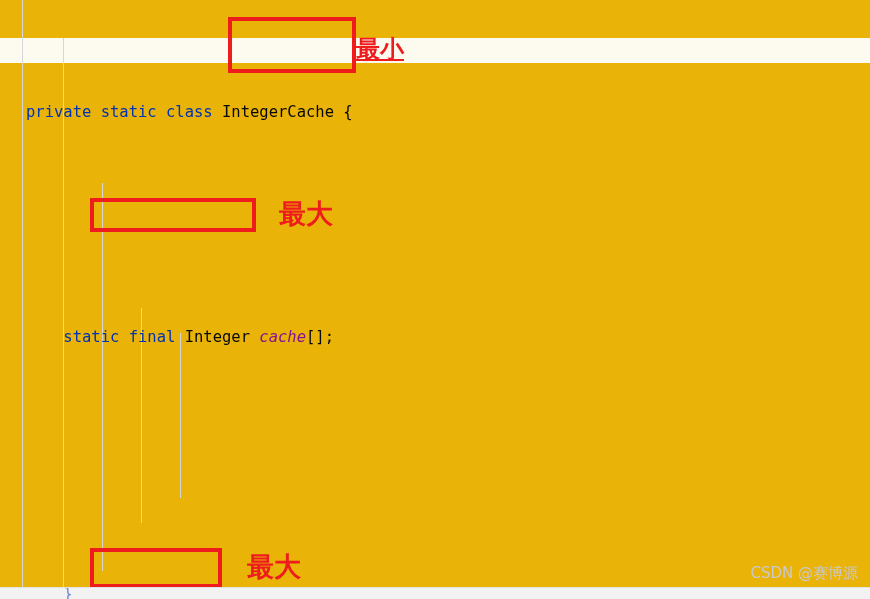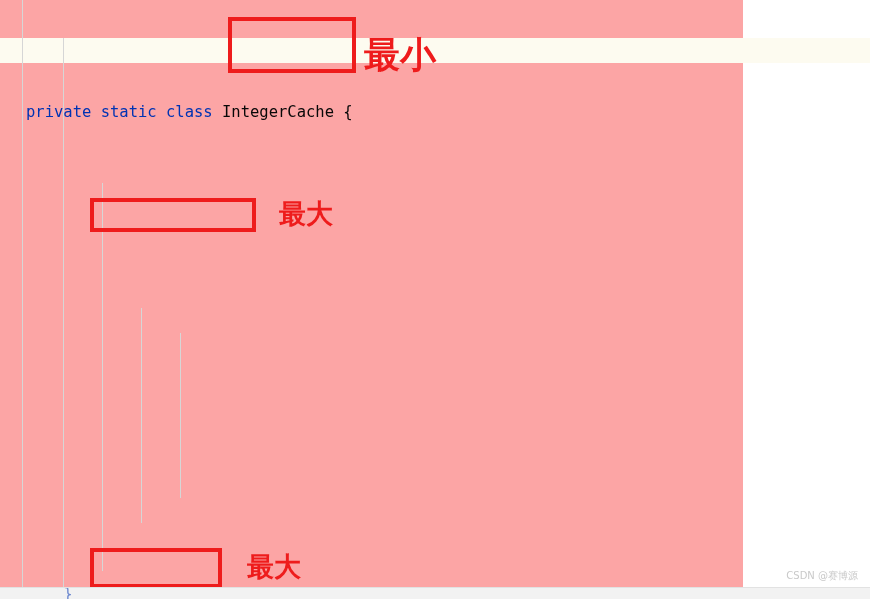--- a/index.html
+++ b/index.html
@@ -7,22 +7,22 @@
   body{
     width:870px;height:599px;
     background:#ffffff;
     font-family:"DejaVu Sans Mono","Liberation Mono",monospace;
     overflow:hidden;
   }
   #root{position:relative;width:870px;height:599px;overflow:hidden;background:#fff;}
 
   
   .editor{
-    position:absolute;left:0;top:0;width:743px;height:588px;
-    background:#fca5a5;
+    position:absolute;left:0;top:0;width:870px;height:588px;
+    background:#eab308;
   }
   
   .caret-band{
     position:absolute;left:0;width:870px;height:25px;
     background:#fdfbf0;
   }
   
   .gutter-line{
     position:absolute;left:22px;top:0;width:1px;height:588px;
     background:#d6d6d6;
@@ -63,21 +63,21 @@
     position:absolute;color:#ee1c1c;
     font-family:"DejaVu Sans","Liberation Sans",sans-serif;
     font-weight:700;
     line-height:1;
     white-space:nowrap;
   }
 
   
   .watermark{
     position:absolute;right:12px;bottom:16px;
-    color:#c9c9c9;font-size:10px;
+    color:#c9c9c9;font-size:15px;
     font-family:"DejaVu Sans","Liberation Sans",sans-serif;
     white-space:nowrap;
   }
   
   .bottomstrip{
     position:absolute;left:0;bottom:0;width:870px;height:11px;
     background:#f2f2f2;border-top:1px solid #e2e2e2;
     overflow:hidden;
   }
   .bottomstrip .ghost{
@@ -104,20 +104,21 @@
     <div class="code">
 
       
       <div class="line"><span class="kw">private</span> <span class="kw">static</span> <span class="kw">class</span> <span class="plain">IntegerCache</span> {</div>
 
       
 
       
 
       
+      <div class="line">    <span class="kw">static</span> <span class="kw">final</span> <span class="plain">Integer</span> <span class="fld">cache</span>[];</div>
 
       
       
 
       
       
 
       
       
 
@@ -160,21 +161,21 @@
       
       
 
       
       
 
     </div>
   </div>
 
   <div class="redbox" style="left:228px;top:17px;width:128px;height:56px;"></div>
-  <div class="cnlabel" style="left:364px;top:37px;font-size:36px;">最小</div>
+  <div class="cnlabel" style="left:356px;top:37px;font-size:24px;text-decoration:underline;">最小</div>
 
   <div class="redbox" style="left:90px;top:198px;width:166px;height:34px;"></div>
   <div class="cnlabel" style="left:279px;top:200px;font-size:27px;">最大</div>
 
   <div class="redbox" style="left:90px;top:548px;width:132px;height:40px;"></div>
   <div class="cnlabel" style="left:247px;top:553px;font-size:27px;">最大</div>
 
   <div class="watermark">CSDN @赛博源</div>
 
   <div class="bottomstrip">

